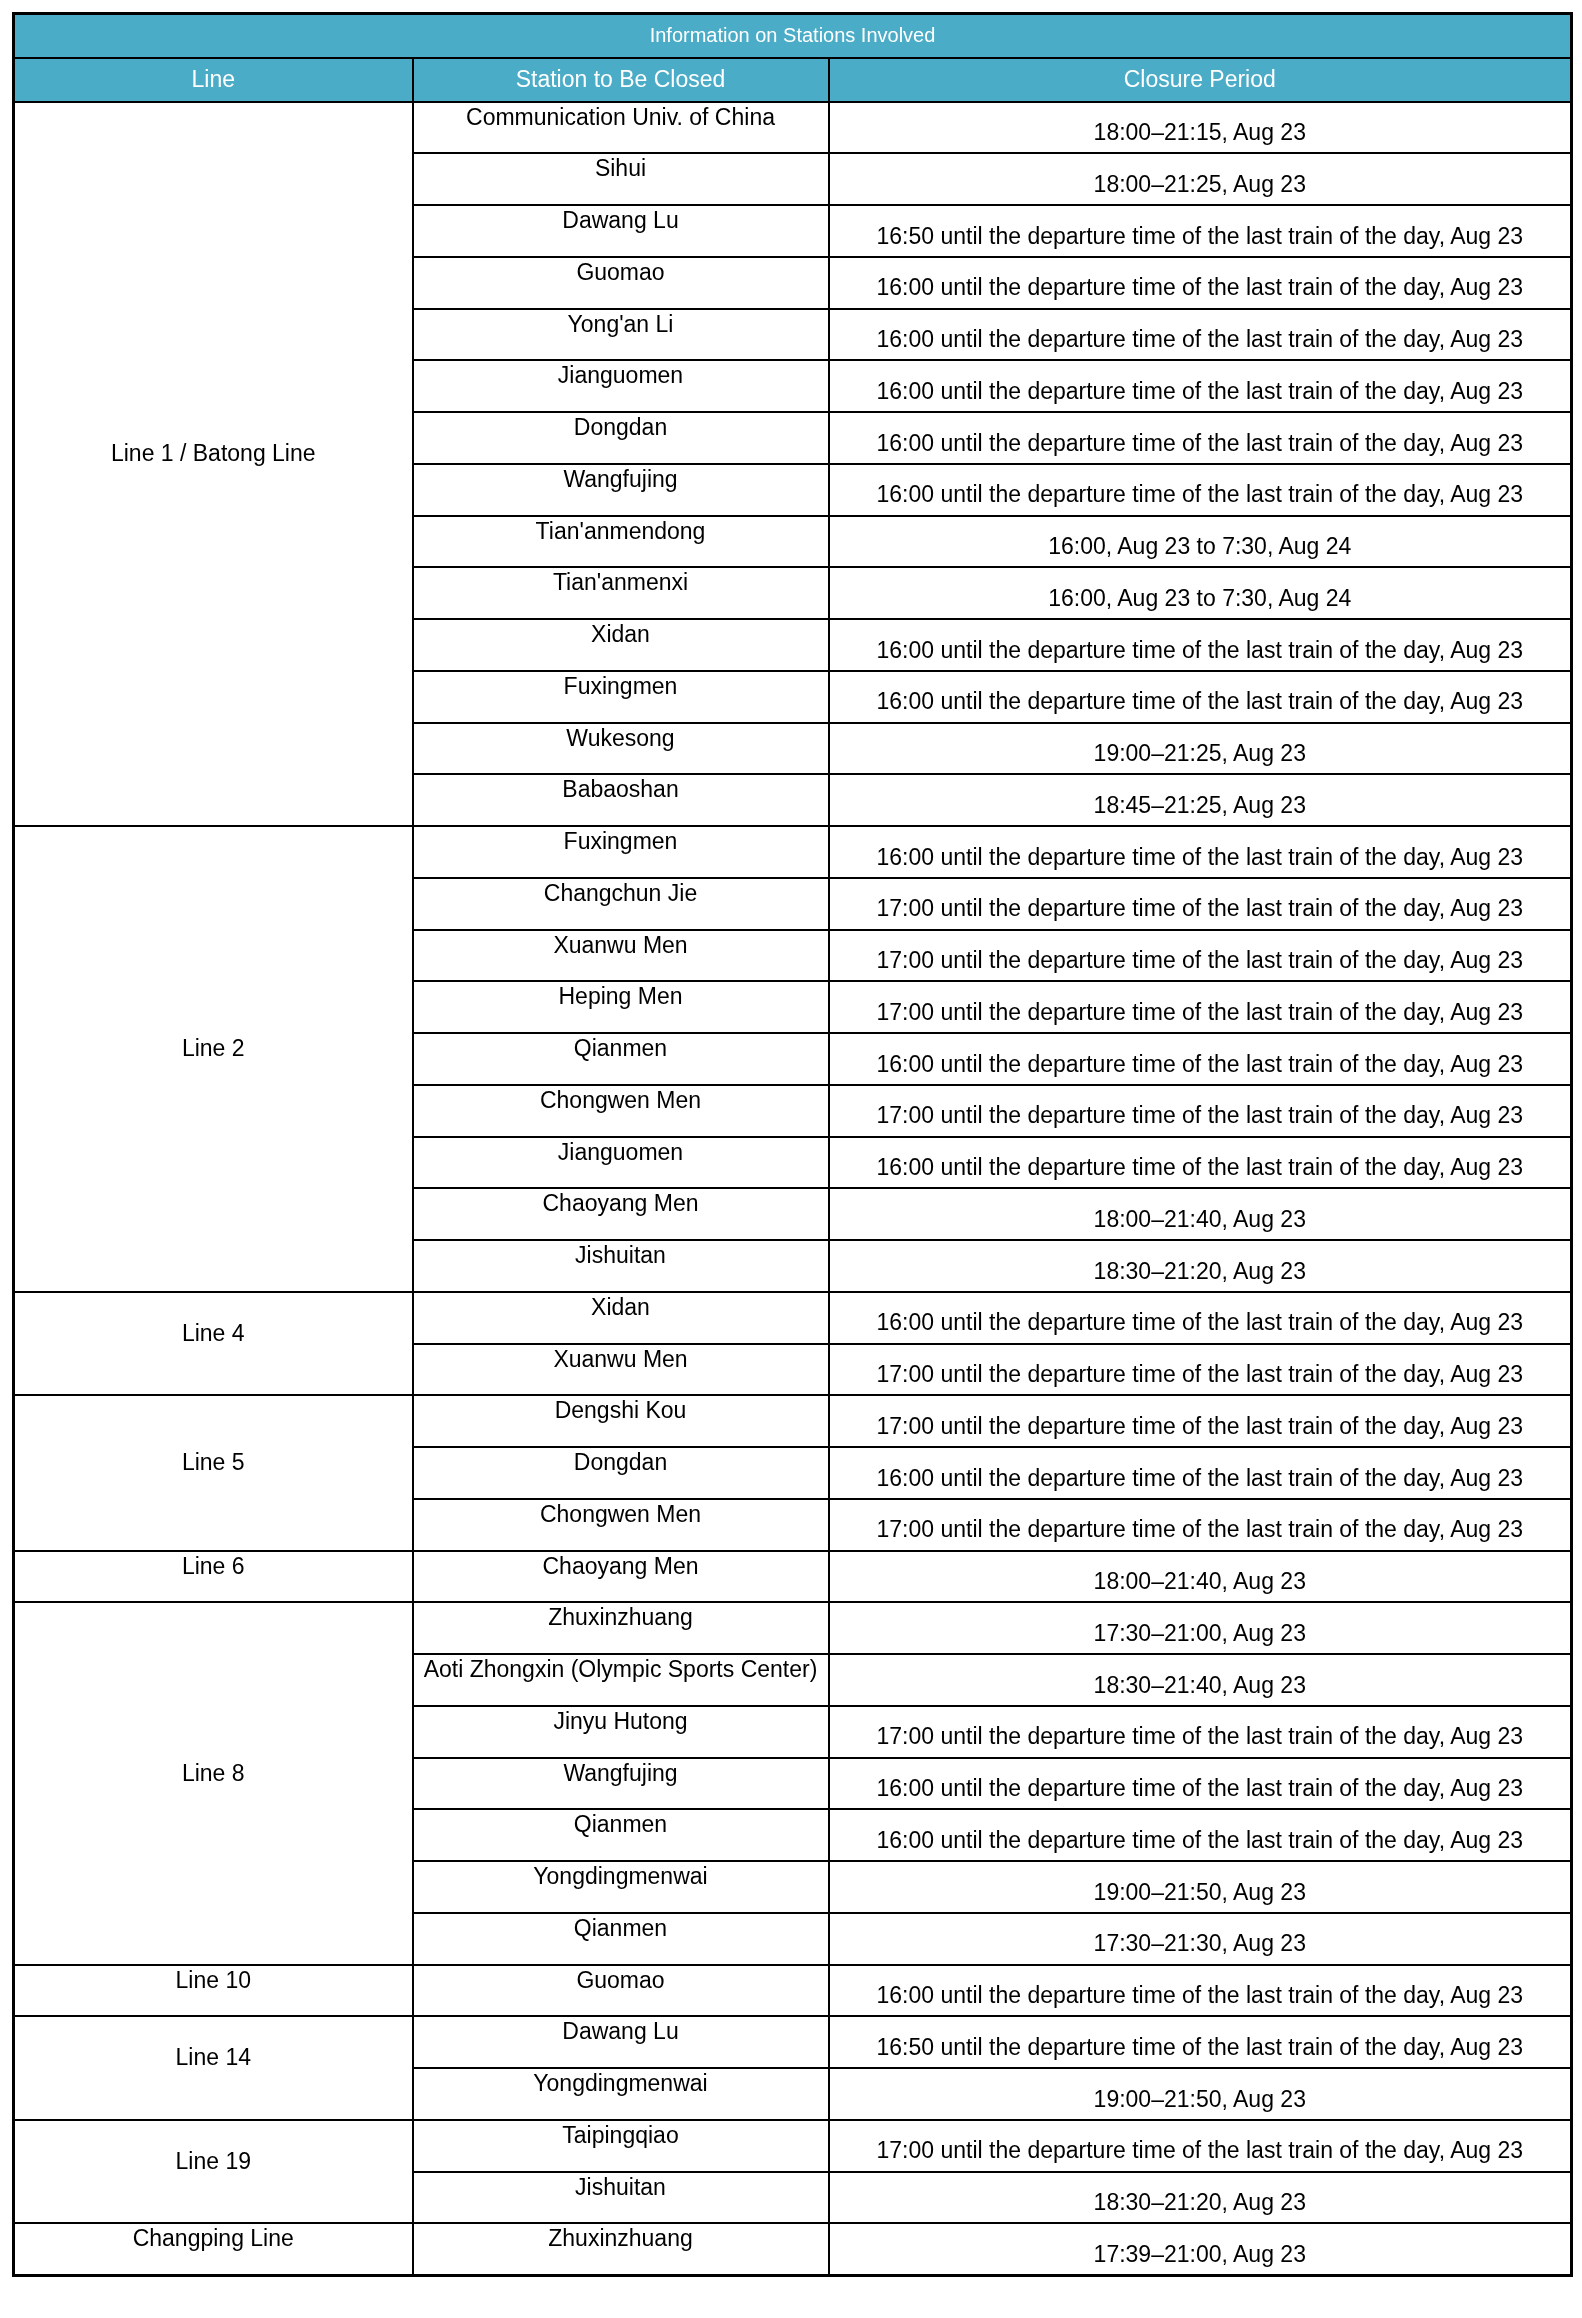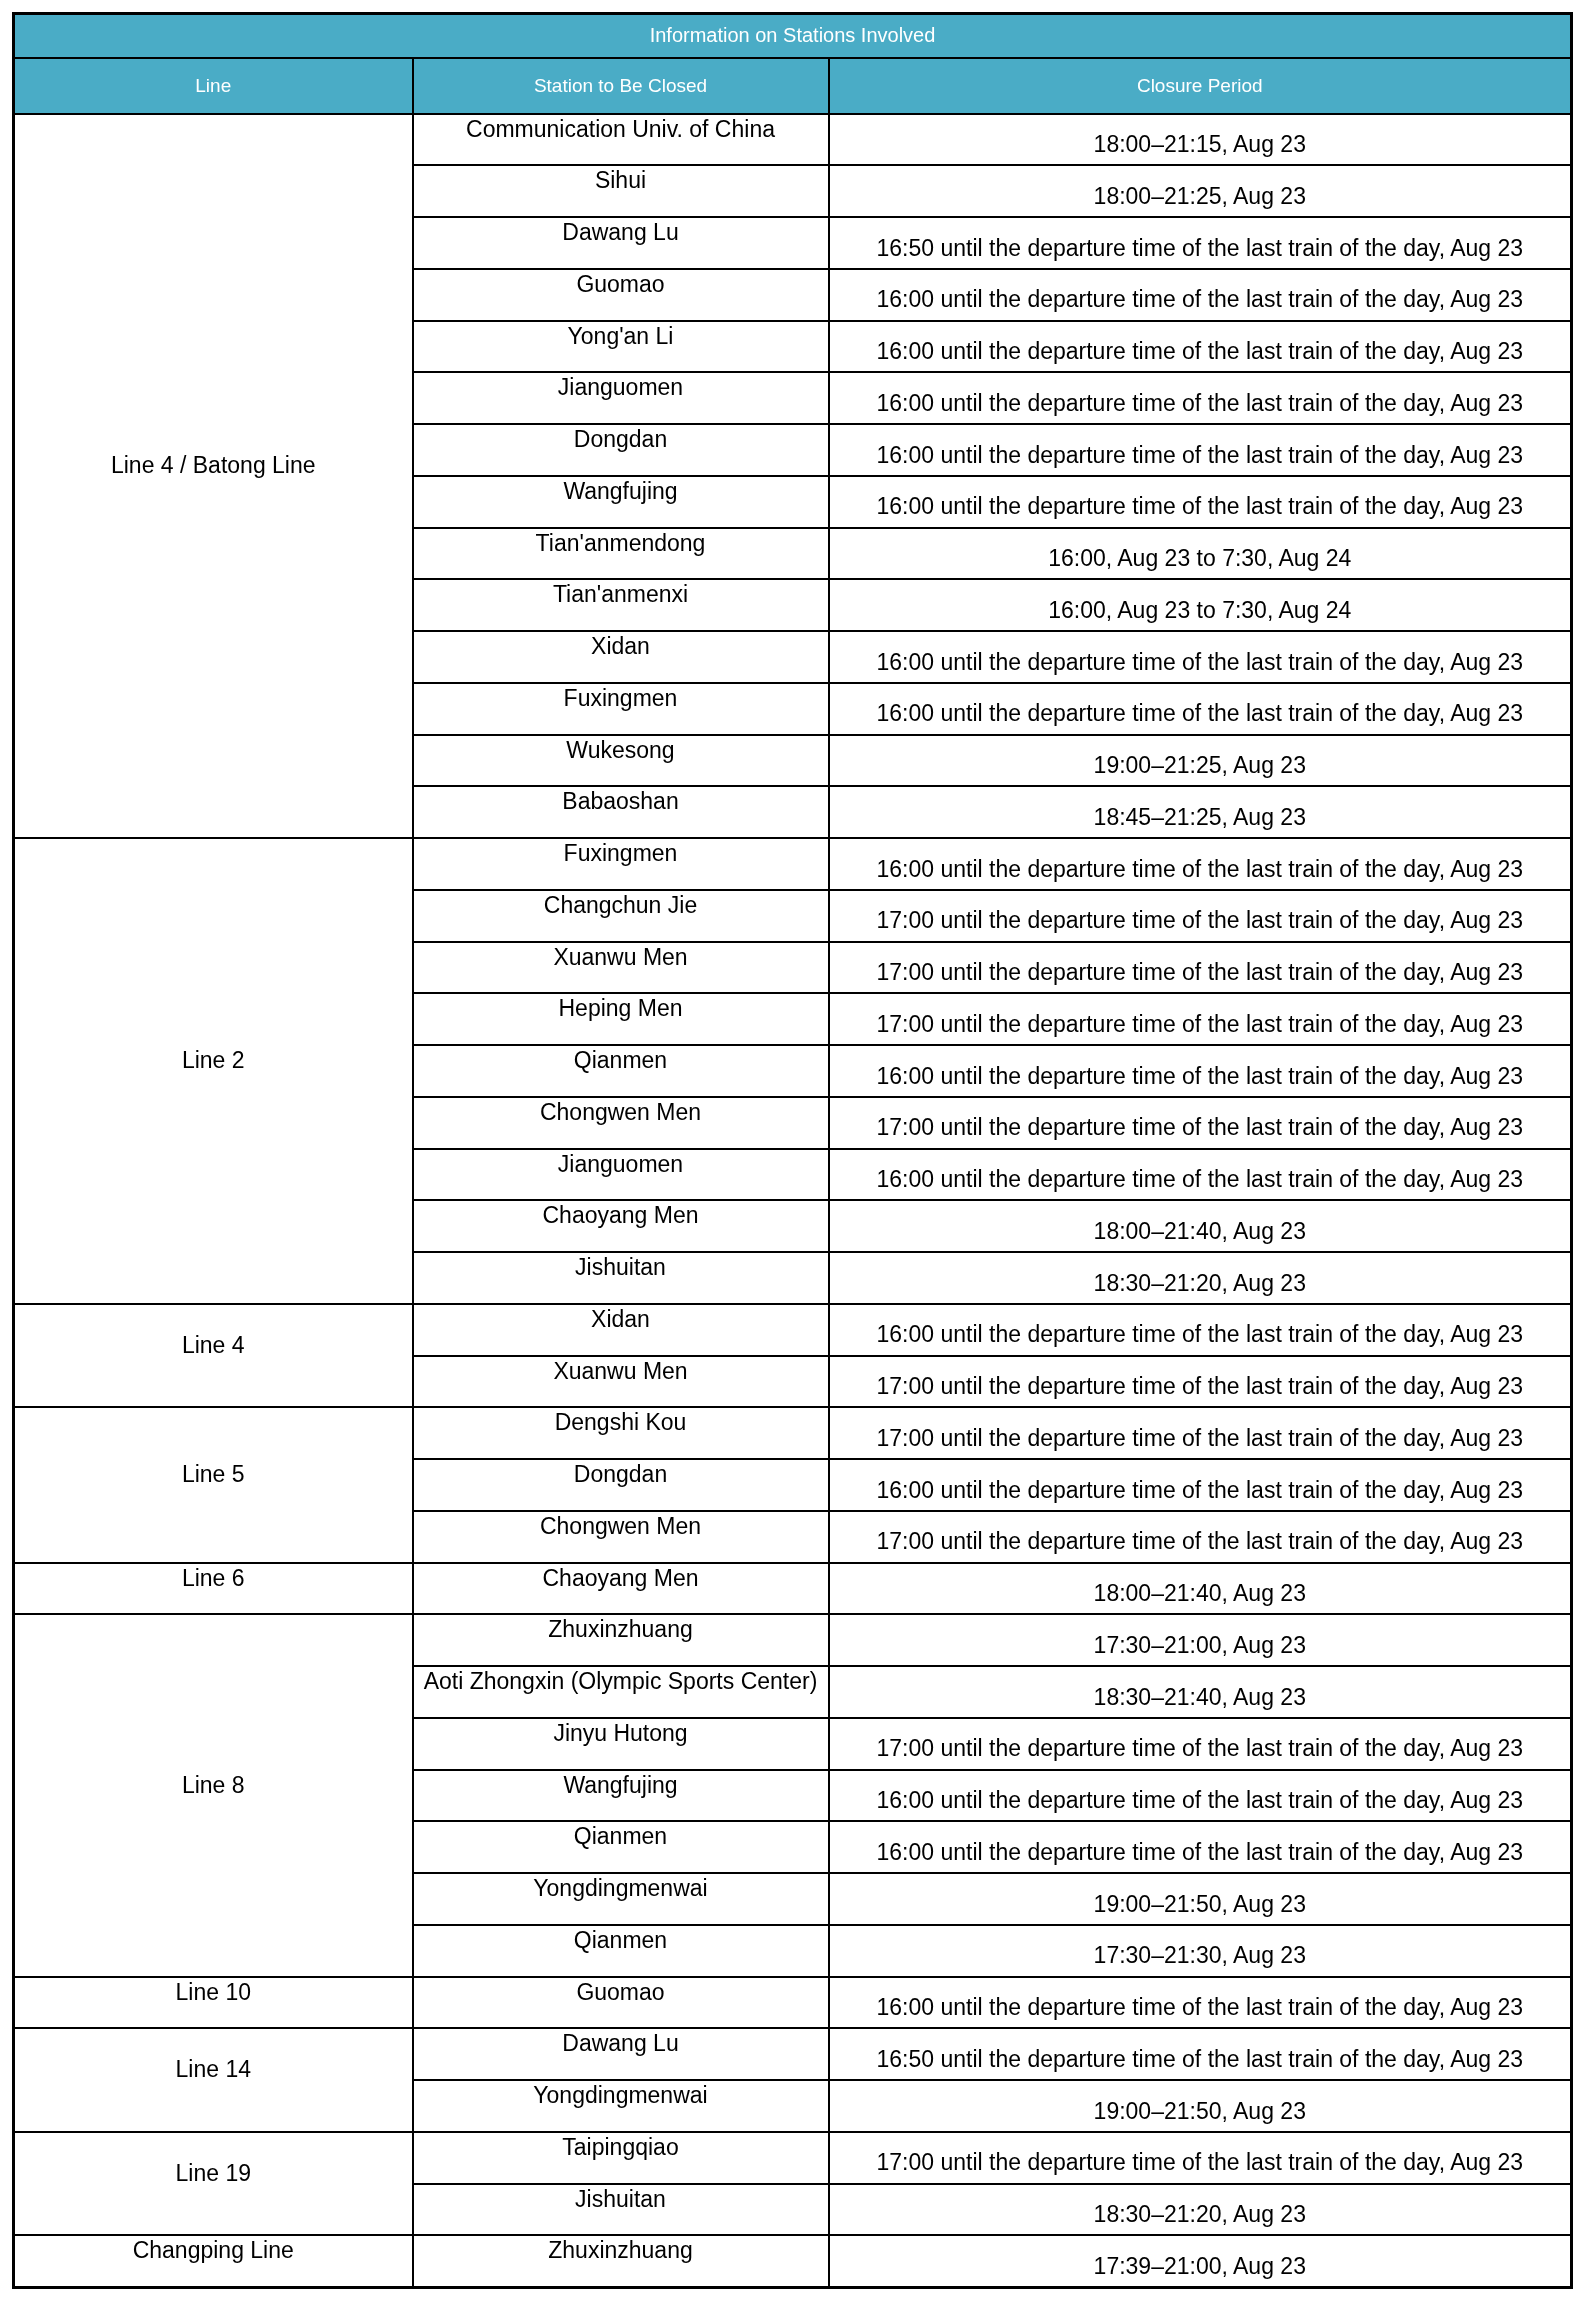--- a/index.html
+++ b/index.html
@@ -38,22 +38,22 @@
   }
   tr.title-row td {
     background: var(--accent, #4aacc6);
     color: var(--header-text, #ffffff);
     height: 44px;
     font-size: 20px;
   }
   tr.header-row th {
     background: var(--accent, #4aacc6);
     color: var(--header-text, #ffffff);
-    height: 56px;
-    font-size: 19px;
+    height: 44px;
+    font-size: 23px;
     font-weight: 400;
   }
   tbody td { height: 44px; }
   td.line-cell, td.station-cell, td.exit-cell {
     padding-bottom: 21px;
   }
   td.period-cell {
     padding-top: 10.3px;
   }
   td.period-cell.vbottom {
@@ -78,21 +78,21 @@
         <td colspan="3">Information on Stations Involved</td>
       </tr>
       <tr class="header-row">
         <th>Line</th>
         <th>Station to Be Closed</th>
         <th>Closure Period</th>
       </tr>
     </thead>
     <tbody>
         <tr>
-          <td class="line-cell" rowspan="14">Line 4 / Batong Line</td>
+          <td class="line-cell" rowspan="14">Line 1 / Batong Line</td>
           <td class="station-cell">Communication Univ. of China</td>
           <td class="period-cell">18:00–21:15, Aug 23</td>
         </tr>
         <tr>
           <td class="station-cell">Sihui</td>
           <td class="period-cell">18:00–21:25, Aug 23</td>
         </tr>
         <tr>
           <td class="station-cell">Dawang Lu</td>
           <td class="period-cell">16:50 until the departure time of the last train of the day, Aug 23</td>

